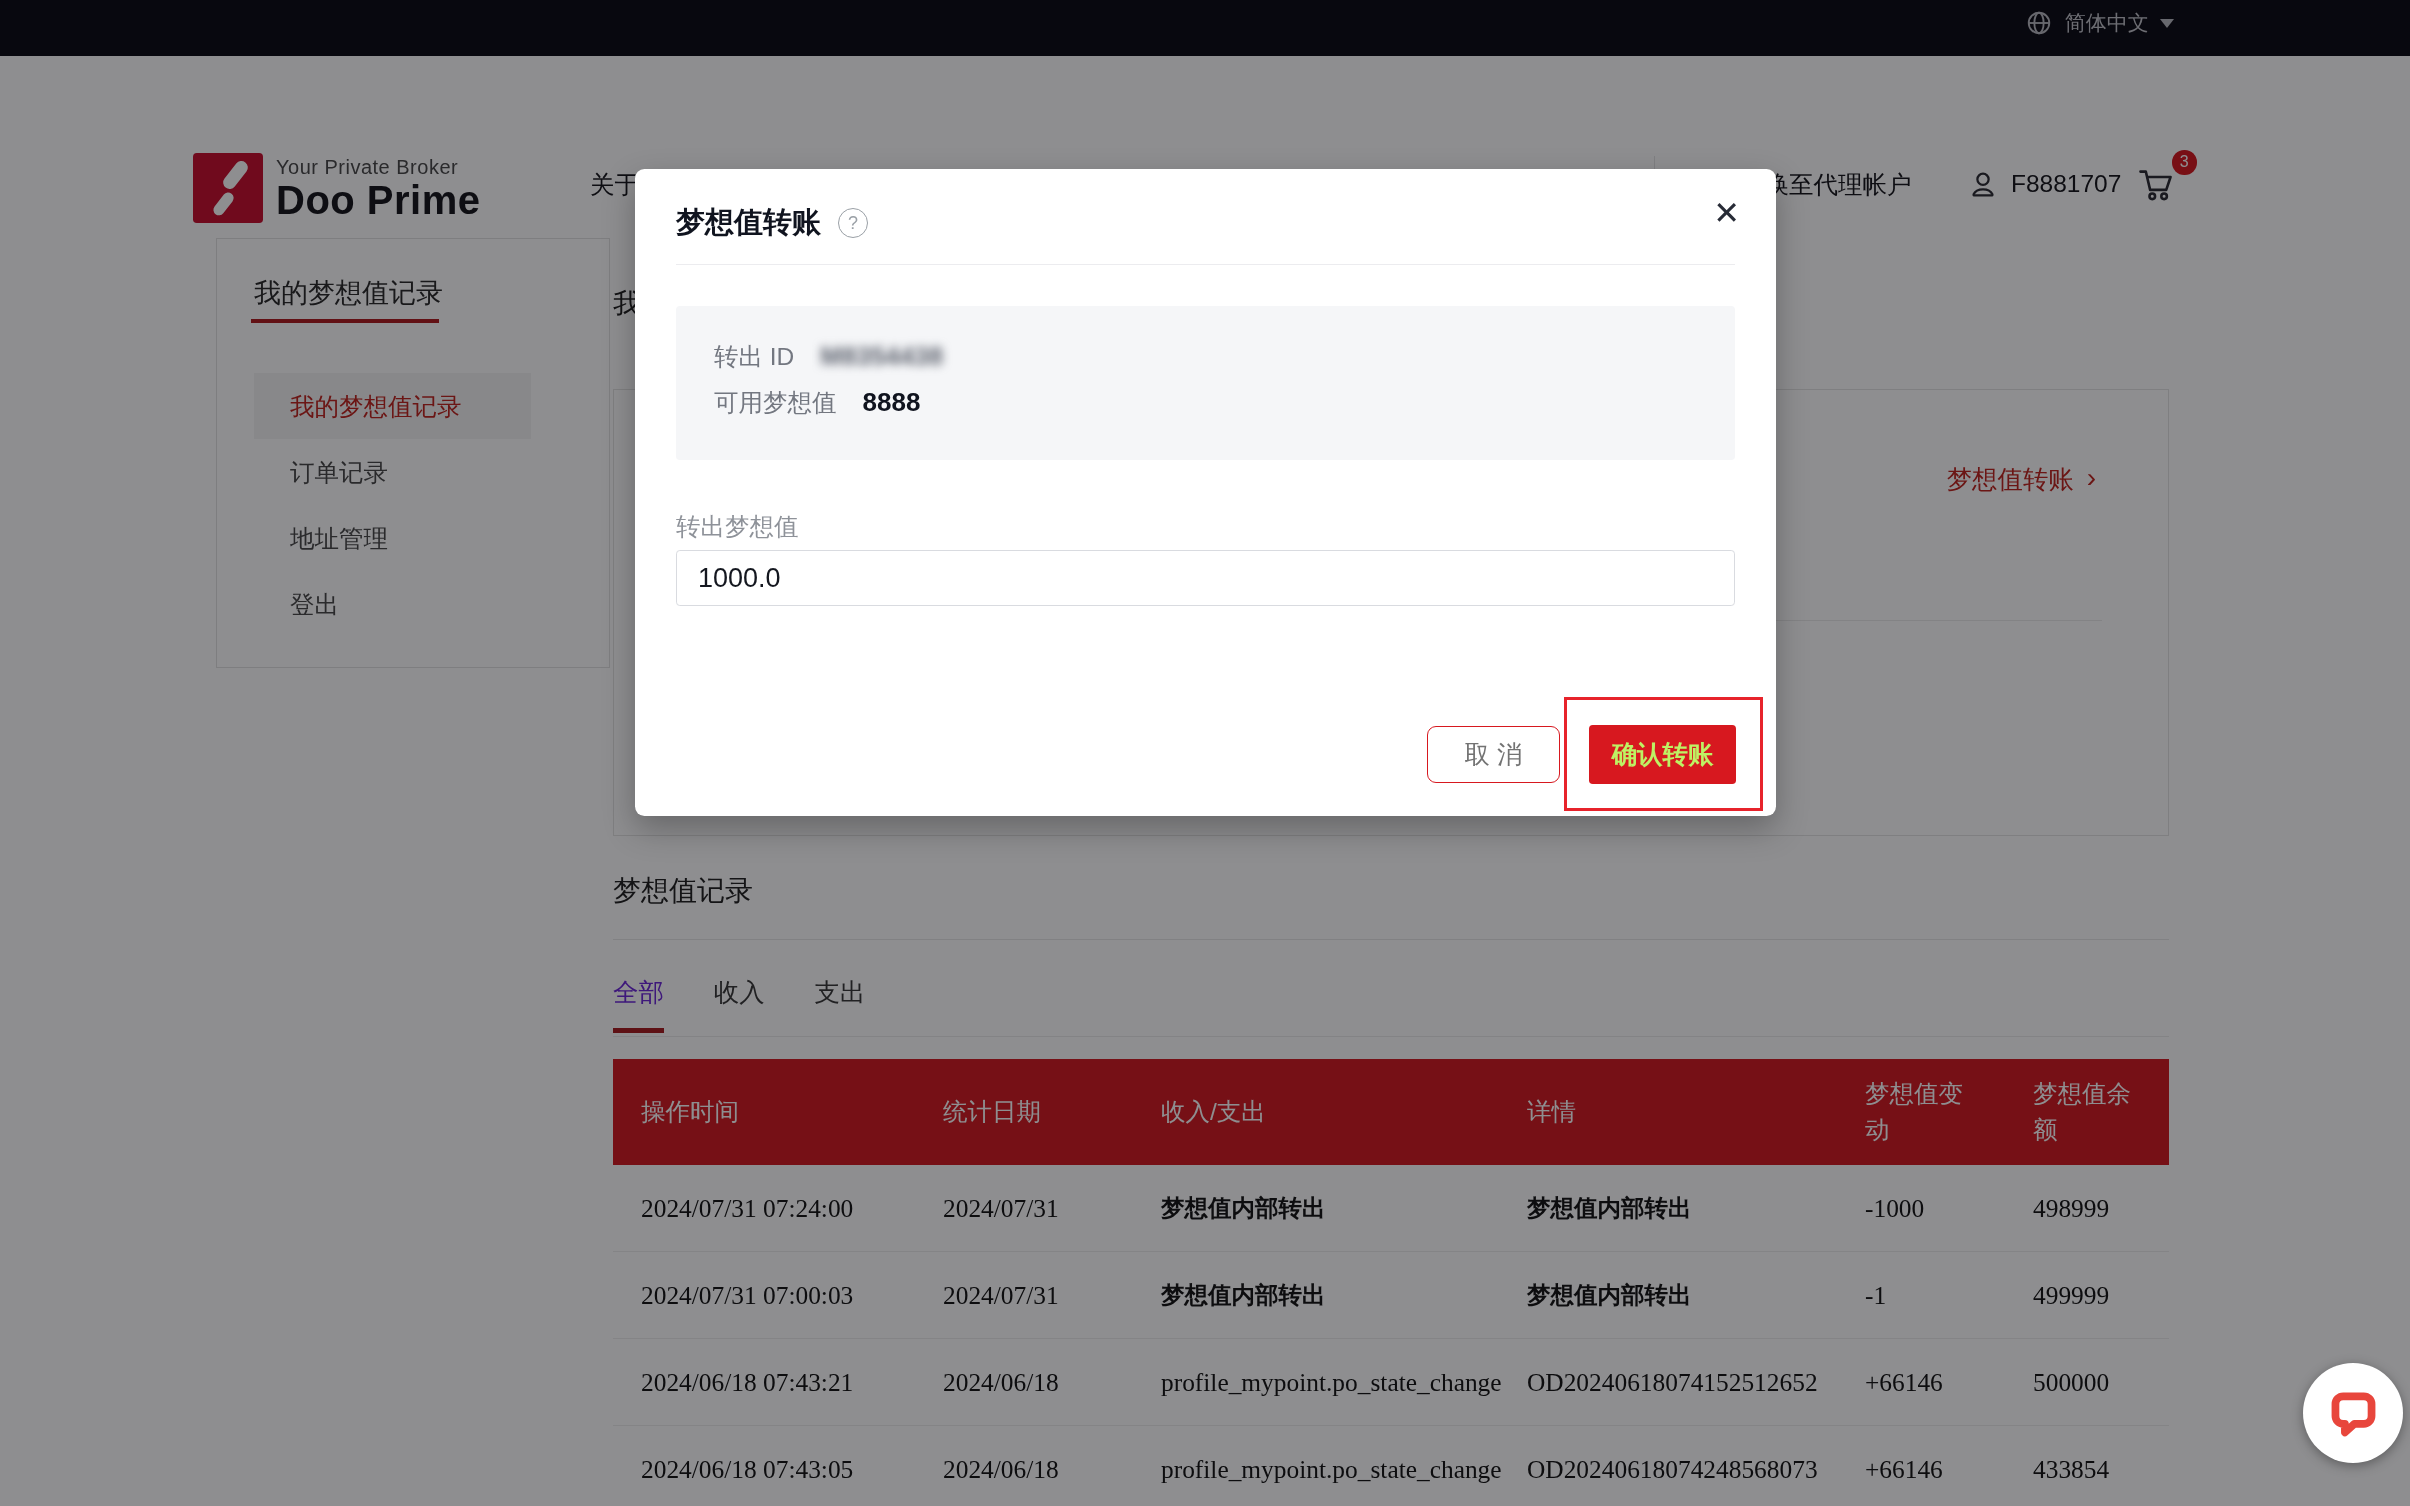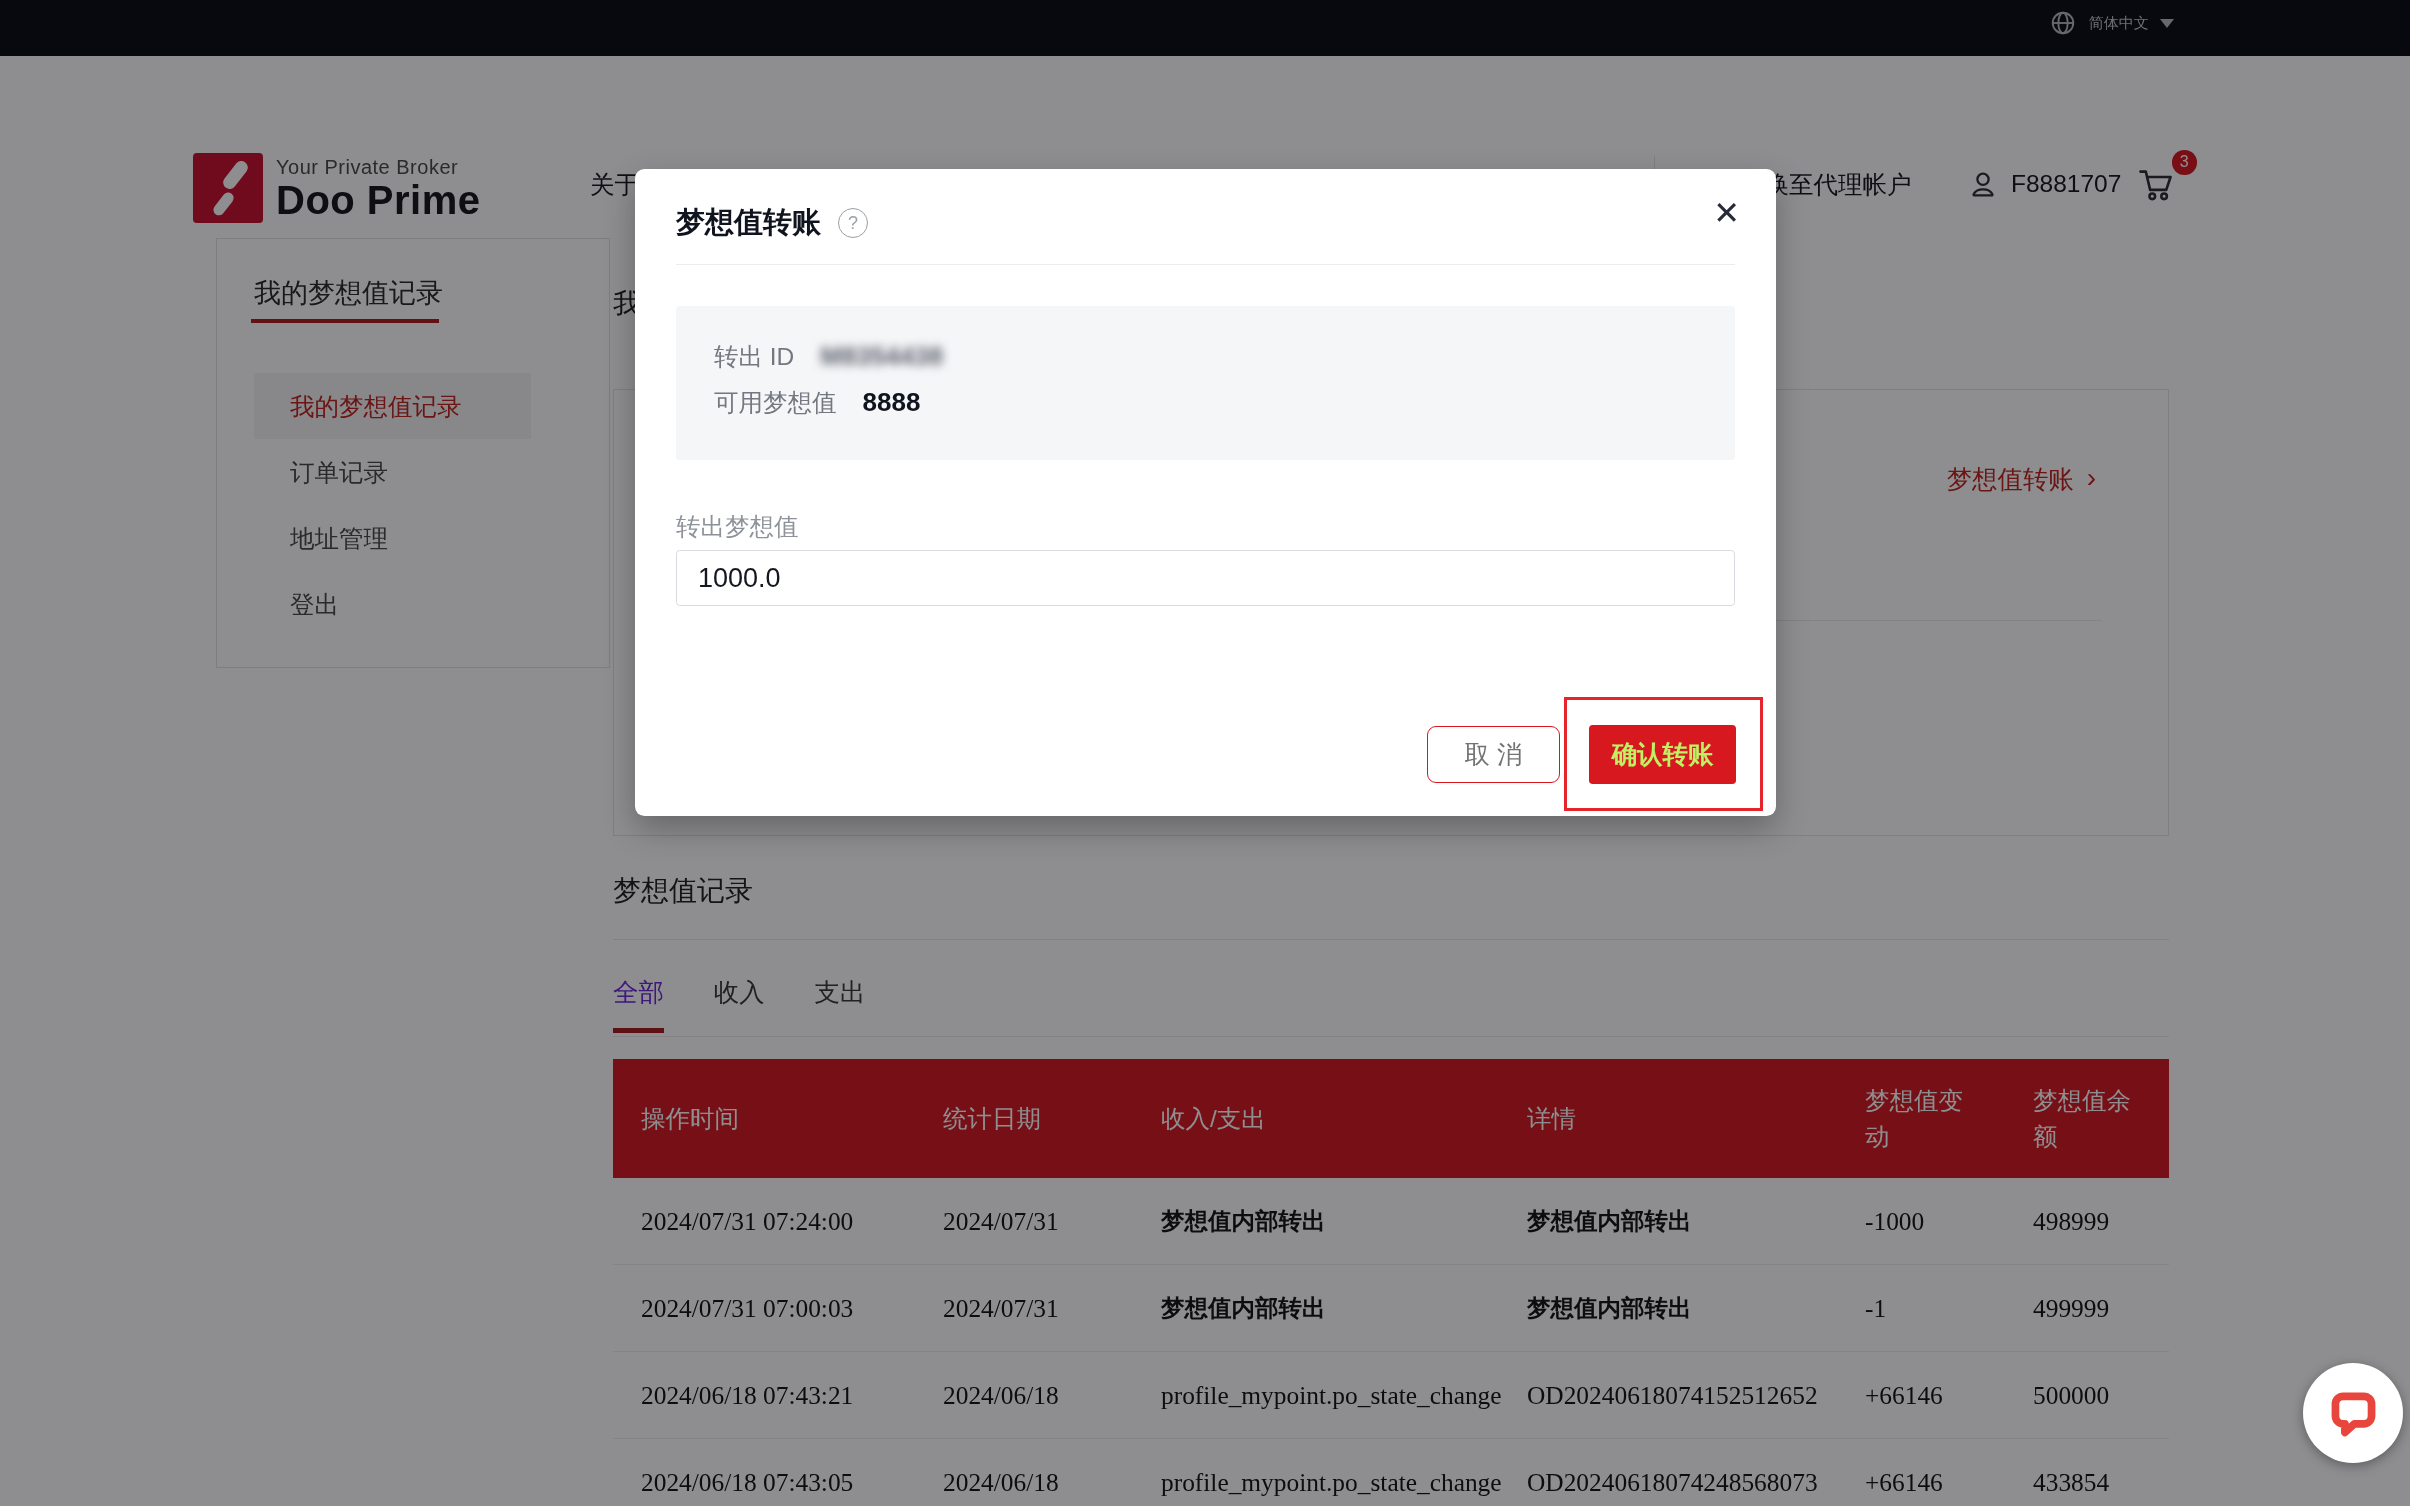--- a/index.html
+++ b/index.html
@@ -1,21 +1,21 @@
 <!DOCTYPE html>
 <html style="font-size:15px"><head>
 <meta charset="utf-8">
 <style>
   html,body{margin:0;padding:0;background:#333;}
   .screen{position:relative;width:2411px;height:1507px;background:#fff;overflow:hidden;
           font-family:"Liberation Sans","DejaVu Sans",sans-serif;}
   
   .topbar{position:absolute;left:0;top:0;width:2411px;height:56px;background:#0c0b14;z-index:5;}
   .lang{position:absolute;right:237px;top:0;height:46px;display:flex;align-items:center;gap:11.3px;
-        color:#c3c4cb;font-size:15px;}
+        color:#c3c4cb;font-size:21px;}
   .caret{width:0;height:0;border-left:7.5px solid transparent;border-right:7.5px solid transparent;
          border-top:9.4px solid #b9bac1;}
   
   .header{position:absolute;left:0;top:56px;width:2411px;height:144px;background:#fff;z-index:4;}
   .logo{position:absolute;left:193px;top:97px;display:flex;gap:13px;}
   .logo-mark{width:70px;height:70px;background:#c8102e;position:relative;border-radius:3.8px;overflow:hidden;}
   .logo-bar{position:absolute;background:#fff;border-radius:7.5px;}
   .logo-bar.b1{width:13px;height:32px;left:36px;top:5.6px;transform:rotate(38deg);}
   .logo-bar.b2{width:11.3px;height:26px;left:24.5px;top:38px;transform:rotate(38deg);}
   .logo-text{display:flex;flex-direction:column;justify-content:center;}
@@ -57,21 +57,21 @@
   .section-title{position:absolute;left:613px;top:671px;font-size:28px;color:#222;}
   .content-divider{position:absolute;left:613px;top:738px;width:1556px;height:0.9px;background:#e8e8e8;}
   .tabs{position:absolute;left:613px;top:775px;display:flex;gap:50px;}
   .tab{font-size:25.4px;color:#3a3a3a;cursor:pointer;}
   .tab.active{color:#6d28d9;}
   .tab-underline{position:absolute;left:613px;top:827px;width:51px;height:4.7px;background:#a81d1f;}
   .tabs-divider{position:absolute;left:613px;top:835px;width:1556px;height:0.9px;background:#ececec;}
   
   .tbl{position:absolute;left:613px;top:858px;width:1556px;}
   .trow,.thead{display:grid;grid-template-columns:330px 218px 366px 338px 168px 136px;align-items:center;}
-  .thead{height:119px;background:#d41a21;color:#fff;font-size:24.5px;}
+  .thead{height:106px;background:#d41a21;color:#fff;font-size:24.5px;}
   .thead .cell{padding-right:19px;line-height:1.45;}
   .cell.c1{padding-left:28px;box-sizing:border-box;}
   .thead .c5{padding-right:53px;}
   .thead .c6{padding-right:32px;}
   .trow{height:86px;font-size:25.4px;color:#141414;background:#fff;}
   .trow + .trow{border-top:0.9px solid #ededed;}
   .serif{font-family:"Liberation Serif","DejaVu Serif",serif;}
   .cnbold{font-family:"Liberation Sans",sans-serif;font-weight:bold;font-size:23.5px;}
   
   .overlay{position:absolute;left:0;top:0;width:2411px;height:1507px;background:rgba(5,5,8,0.45);z-index:50;}

